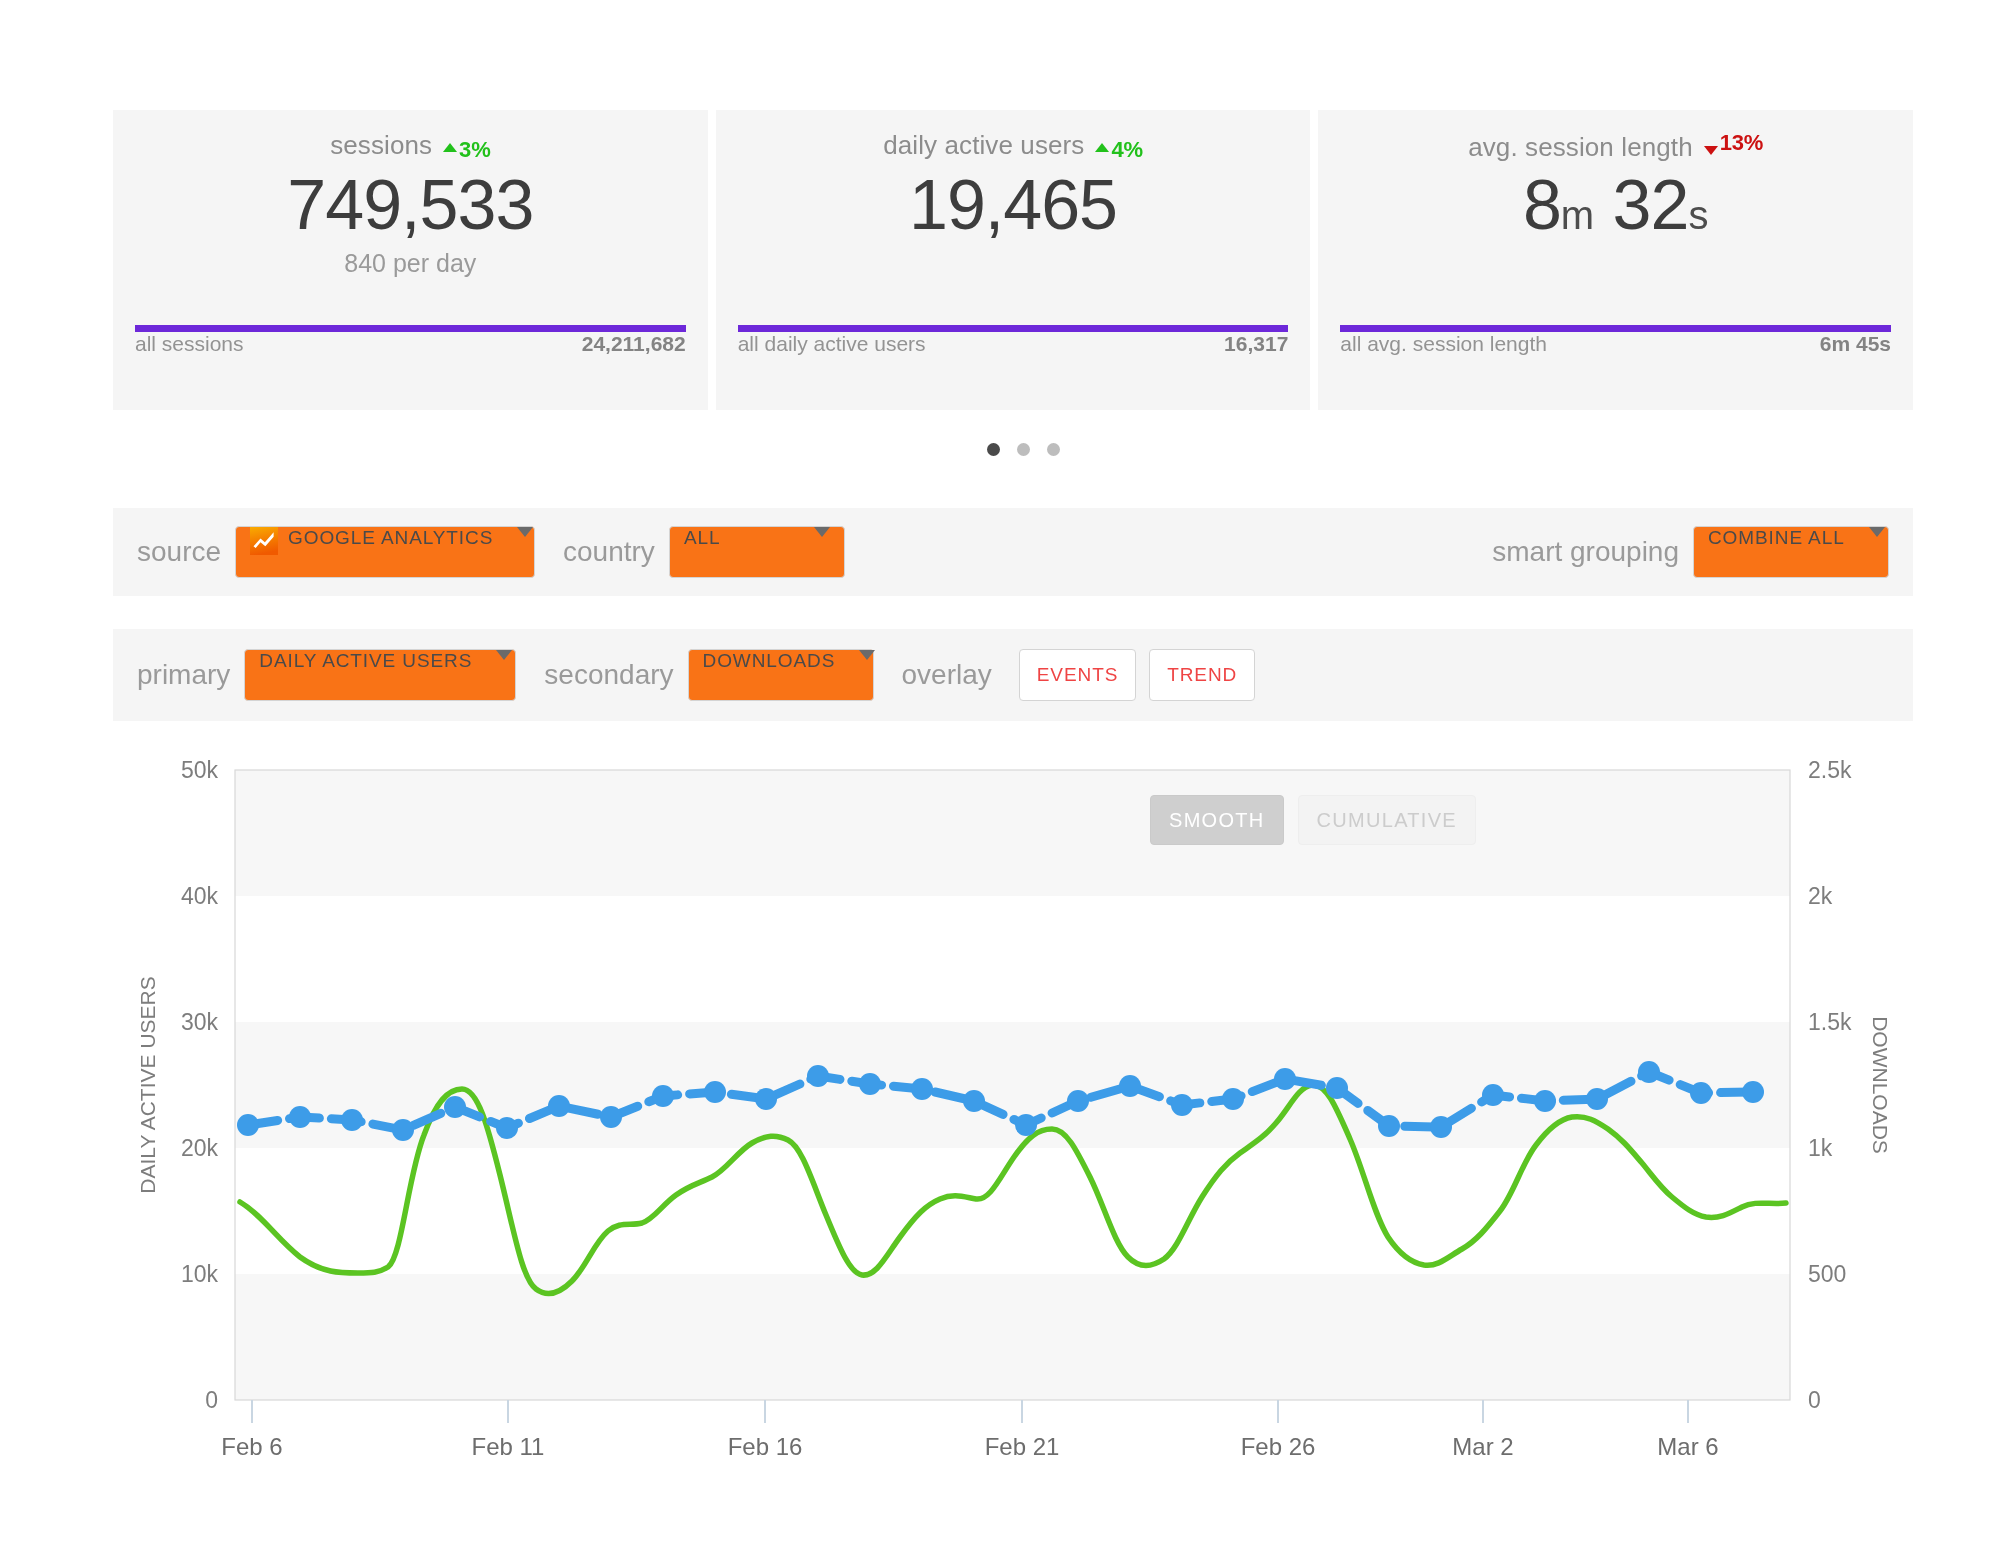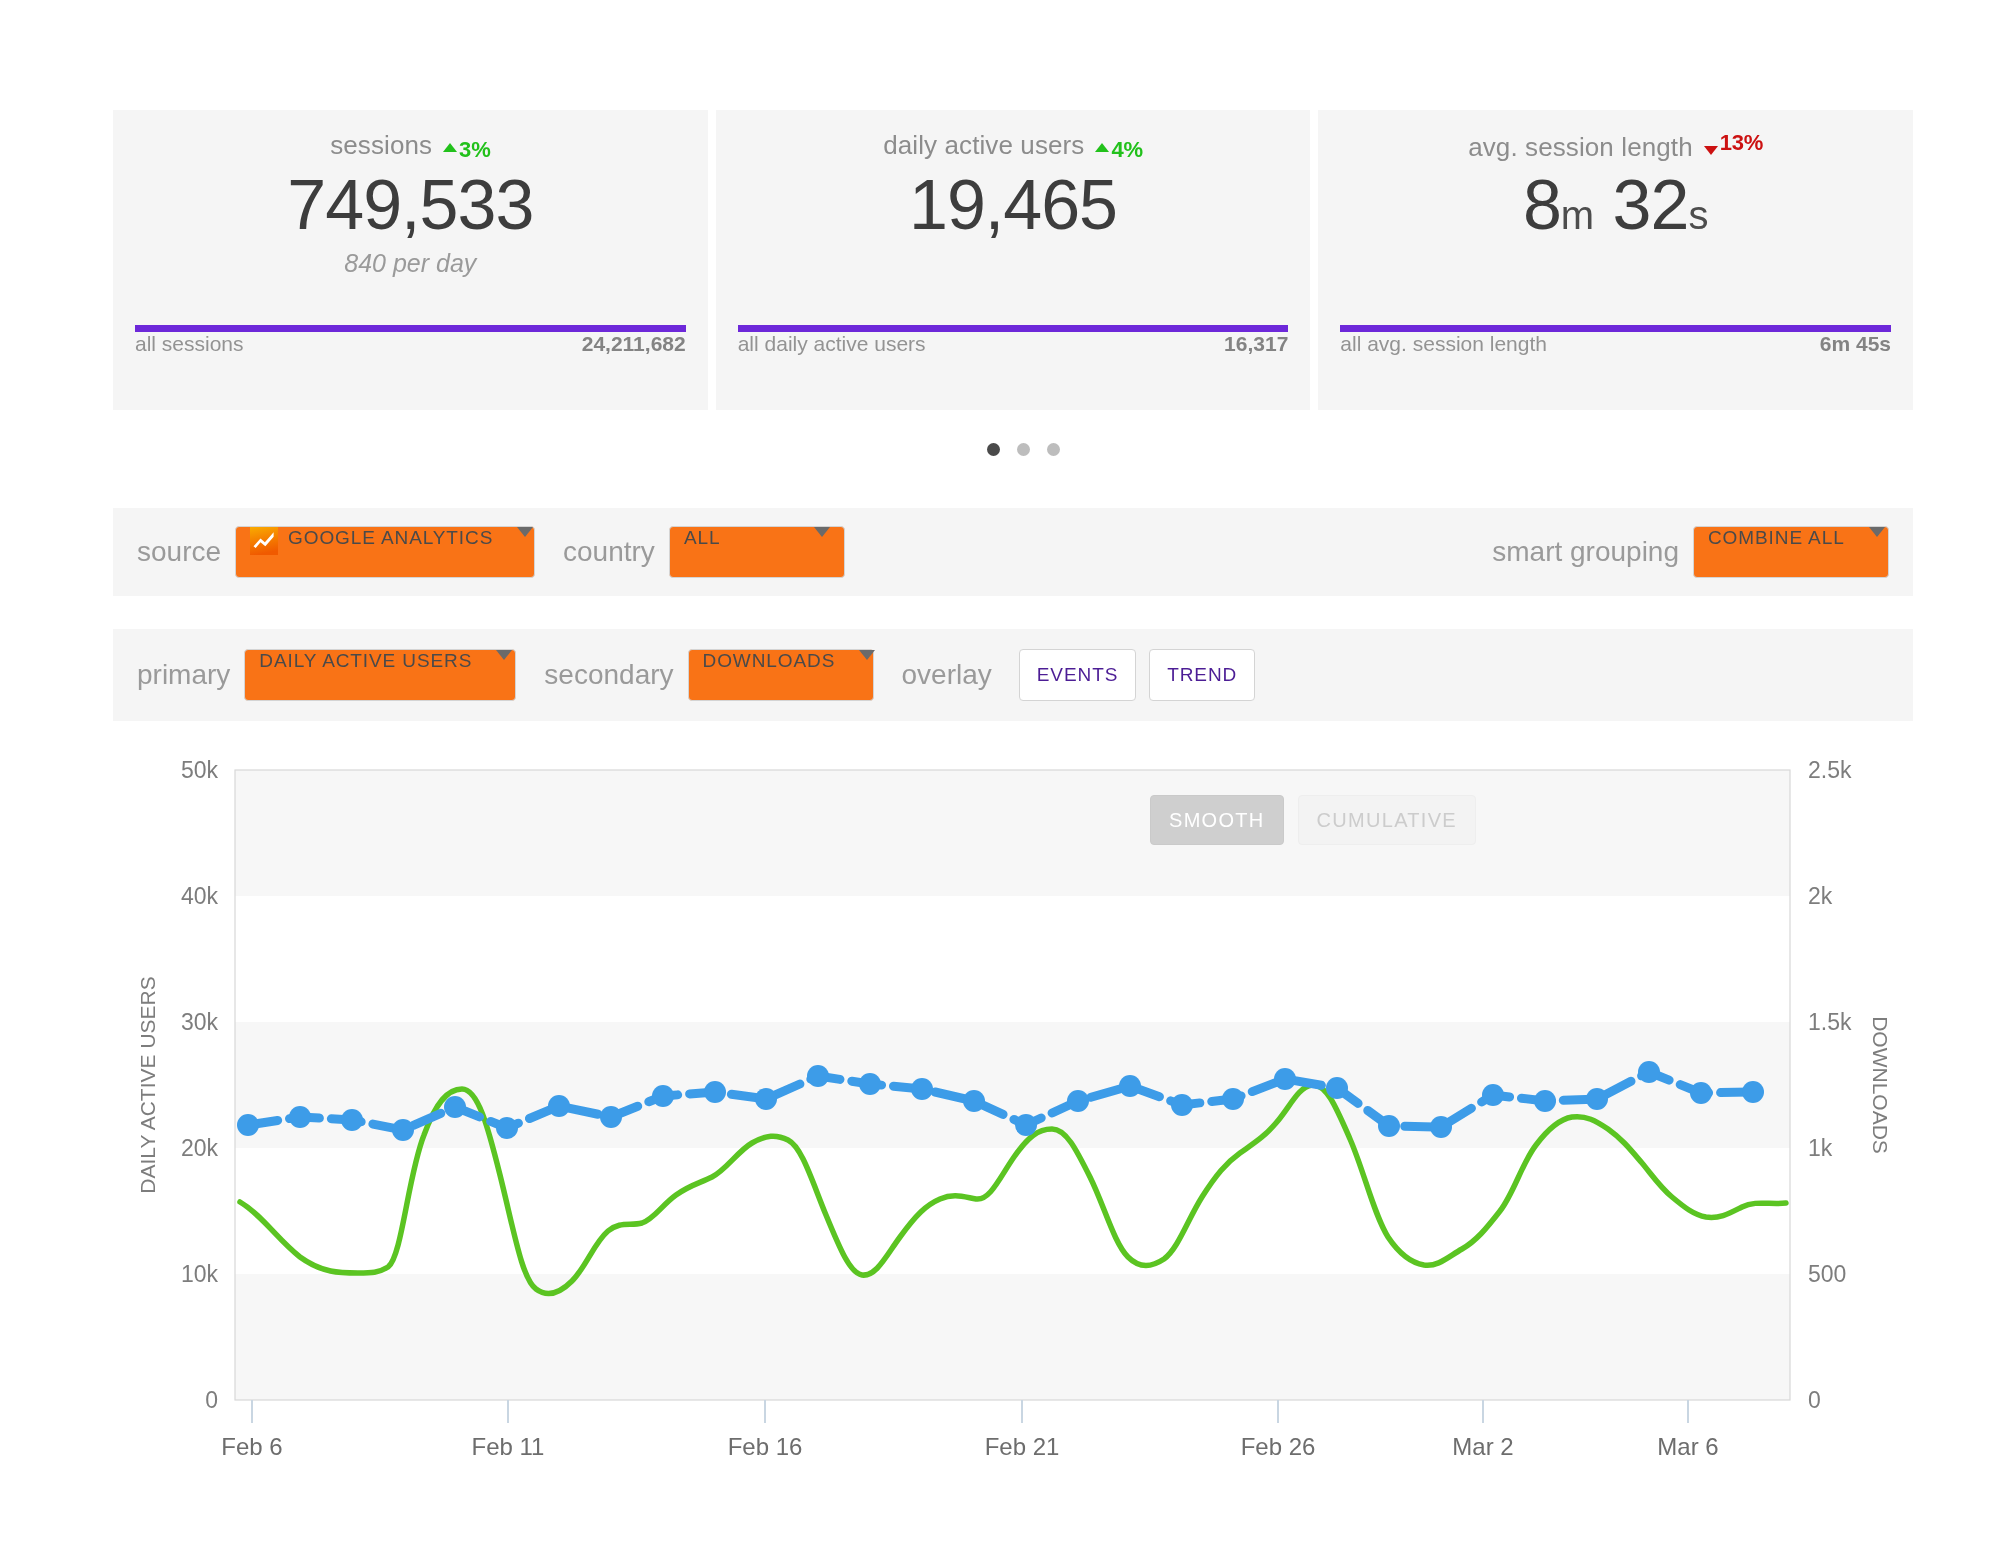--- a/index.html
+++ b/index.html
@@ -96,21 +96,20 @@
     font-size: 40px;
     font-weight: 300;
     color: #4d4d4d;
     letter-spacing: 0;
   }
   .kpi-sub {
     margin-top: 7px;
     font-size: 25px;
     color: #9a9a9a;
     font-weight: 400;
-    font-style: italic;
   }
   .kpi-foot {
     height: 78px;
     margin: 0 22px;
     border-top: 7px solid #6d28d9;
     display: flex;
     align-items: flex-start;
     justify-content: space-between;
     font-size: 21px;
     color: #939393;
@@ -199,21 +198,21 @@
     background: #ffffff;
     border: 1px solid #d4d4d4;
     border-radius: 4px;
     height: 52px;
     padding: 0 17px;
     display: inline-flex;
     align-items: center;
     justify-content: center;
     font-size: 19px;
     letter-spacing: 0.9px;
-    color: #4c1d95;
+    color: #ef4444;
     margin-left: 13px;
     box-sizing: border-box;
   }
 
   
   .chart-wrap {
     position: absolute;
     left: 0;
     top: 745px;
     width: 2000px;

